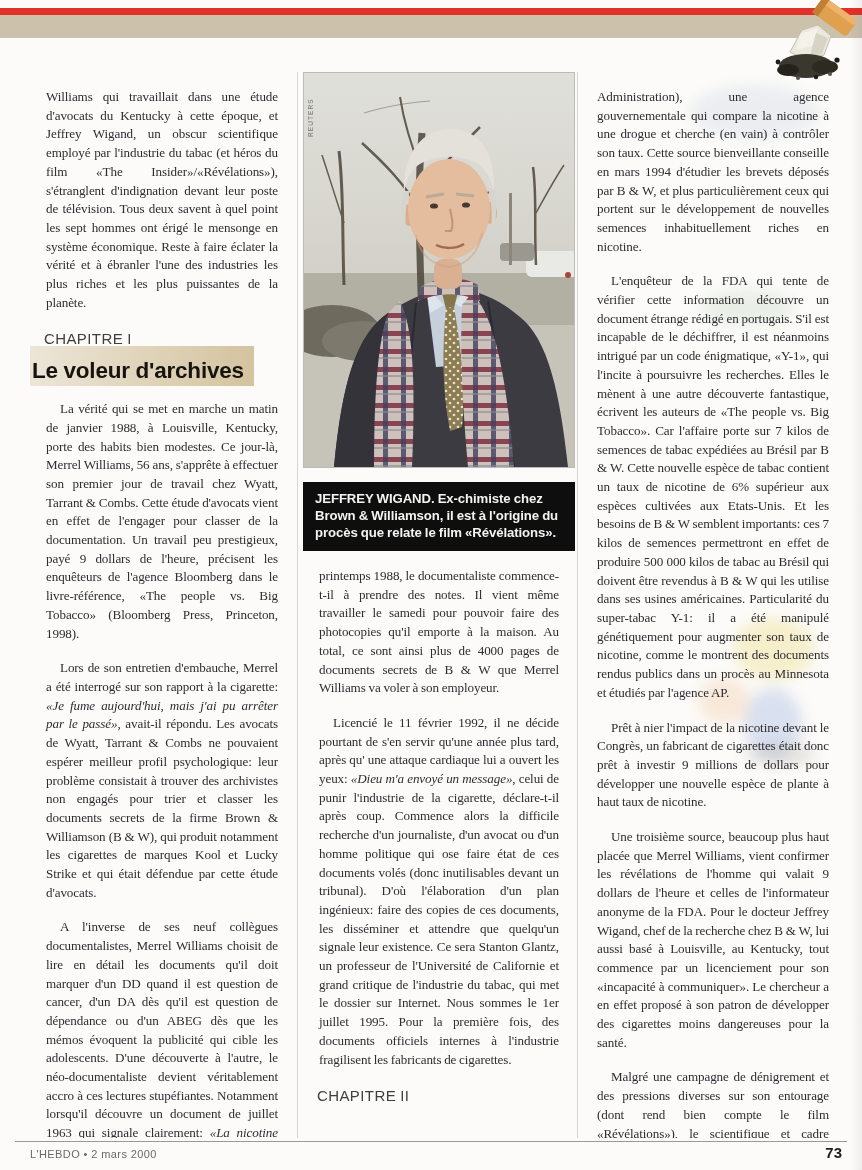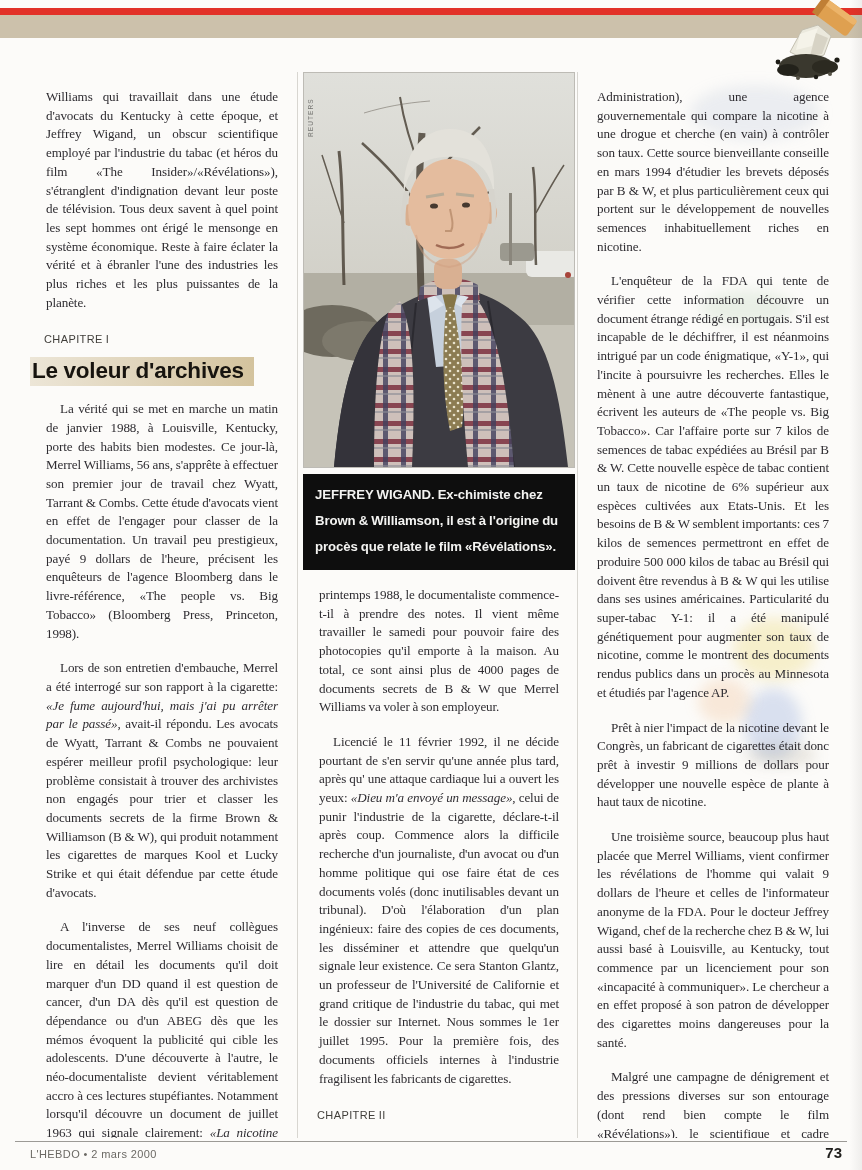--- a/index.html
+++ b/index.html
@@ -19,33 +19,33 @@
   #col1{left:30px;width:264px;}
   #col2{left:303px;width:272px;}
   #col3{left:581px;width:264px;}
   .vrule{position:absolute;top:72px;height:1066px;width:1px;background:#d8d6d1;}
   #vrule1{left:297px;} #vrule2{left:577px;}
   .para{margin:16px;text-indent:14px;position:relative;}
   .para.cont{text-indent:0;}
   .it{font-style:italic;}
   .arrow{position:absolute;right:0;bottom:1px;font-size:13px;color:#3a3a3a;
          font-family:"Liberation Sans",sans-serif;}
-  .kicker{font-family:"Liberation Sans",sans-serif;font-size:11px;color:#403e3a;
+  .kicker{font-family:"Liberation Sans",sans-serif;font-size:15px;color:#403e3a;
           letter-spacing:.4px;margin:18px 0 9px 14px;text-indent:0;text-align:left;}
   .heading{margin:0 0 11px 0;font-family:"Liberation Sans",sans-serif;font-weight:bold;
            font-size:22.5px;line-height:26px;color:#17140f;letter-spacing:-0.2px;
            text-align:left;text-indent:0;}
   .heading span{background:linear-gradient(90deg,rgba(213,198,165,.40),rgba(208,190,150,.92));
-                padding:1px 10px 3px 2px;}
+                padding:12px 10px 3px 2px;}
   
   .photo{position:relative;width:270px;height:394px;border:1px solid #bdbbb5;
          background:#cfccc3;overflow:hidden;}
-  .caption{width:248px;background:#0e0e0e;color:#f3f3f1;margin-top:6px;
+  .caption{width:248px;background:#0e0e0e;color:#f3f3f1;margin-top:14px;
            padding:8px 12px 10px 12px;font-family:"Liberation Sans",sans-serif;
-           font-weight:bold;font-size:13.2px;line-height:26px;text-align:left;
+           font-weight:bold;font-size:13.2px;line-height:17px;text-align:left;
            text-indent:0;margin-bottom:12px;}
   
   .ghost{position:absolute;border-radius:50%;filter:blur(7px);z-index:0;pointer-events:none;}
   
   .footer-rule{position:absolute;left:15px;top:1141px;width:832px;height:1px;background:#9c9a96;}
   .footer-left{position:absolute;left:30px;top:1148px;font-family:"Liberation Sans",sans-serif;
                font-size:11px;color:#6b6964;letter-spacing:.4px;}
   .page-num{position:absolute;right:20px;top:1144px;font-family:Liberation Sans, sans-serif;
             font-weight:bold;font-size:15px;color:#1f1e1c;}
 </style>

